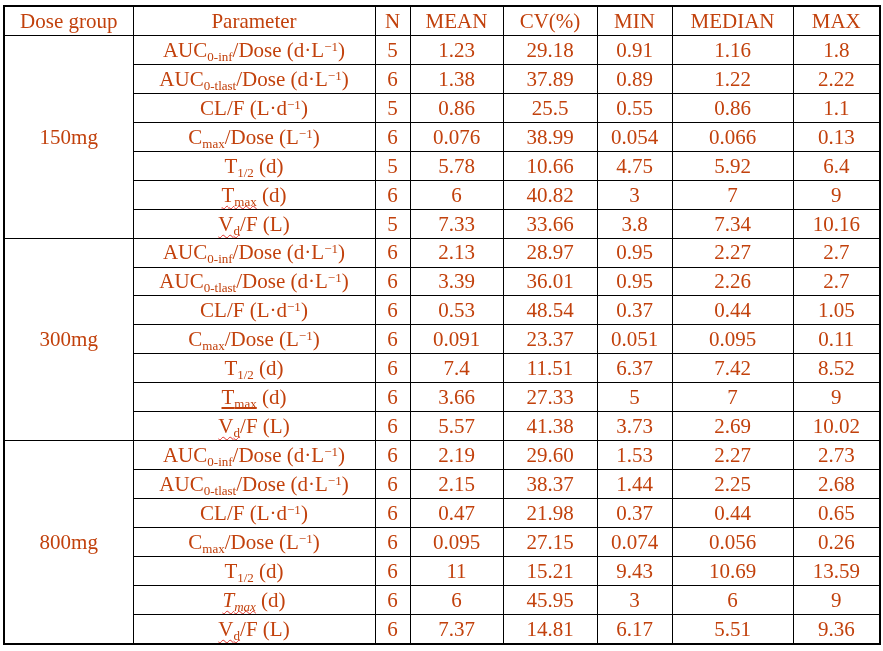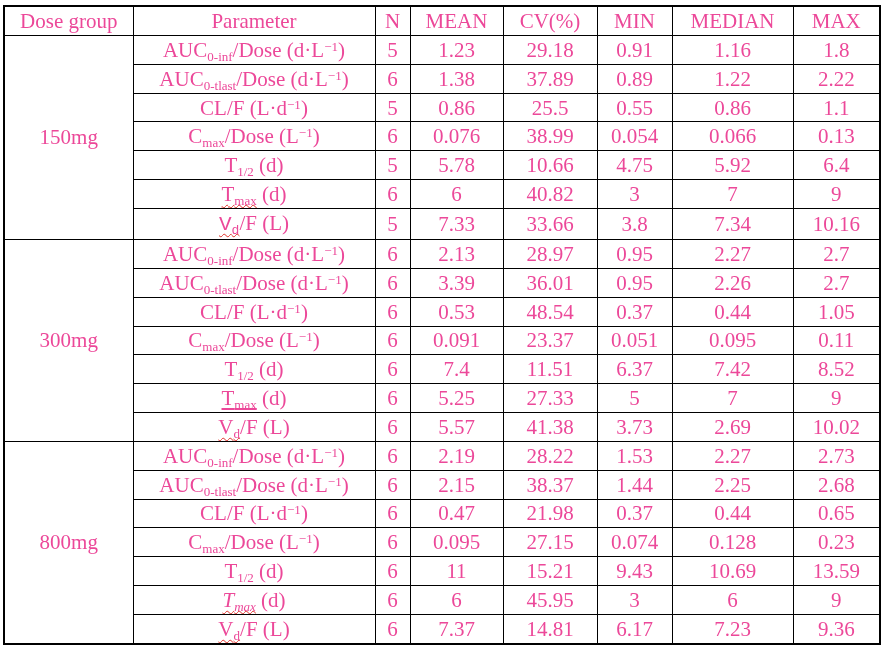--- a/index.html
+++ b/index.html
@@ -13,21 +13,21 @@
     overflow: hidden;
   }
   table.pk-table {
     border-collapse: collapse;
     table-layout: fixed;
     width: 877px;
     height: 640px;
     margin: 5px 3px;
     font-family: "Liberation Serif", "DejaVu Serif", serif;
     font-size: 21px;
-    color: #ec4899;
+    color: #c2410c;
     border: 2px solid #000000;
   }
   .pk-table th, .pk-table td {
     border: 1px solid #000000;
     text-align: center;
     vertical-align: middle;
     padding: 0 2px;
     font-weight: normal;
     line-height: 1.15;
     white-space: nowrap;
@@ -136,21 +136,21 @@
       <tr>
         <td><span class="wavy" style="text-decoration-color: rgb(224, 49, 42);"><span>T</span><sub>max</sub></span><span> (d)</span></td>
         <td>6</td>
         <td>6</td>
         <td>40.82</td>
         <td>3</td>
         <td>7</td>
         <td>9</td>
       </tr>
       <tr>
-        <td><span class="wavy" style="text-decoration-color: rgb(224, 49, 42); font-family: Liberation Mono, monospace;"><span>V</span><sub>d</sub></span><span>/F (L)</span></td>
+        <td><span class="wavy" style="text-decoration-color: rgb(224, 49, 42);"><span>V</span><sub>d</sub></span><span>/F (L)</span></td>
         <td>5</td>
         <td>7.33</td>
         <td>33.66</td>
         <td>3.8</td>
         <td>7.34</td>
         <td>10.16</td>
       </tr>
       <tr>
         <td rowspan="7">300mg</td>
         <td><span>AUC</span><sub>0-inf</sub><span>/Dose (d·L</span><sup>−1</sup><span>)</span></td>
@@ -193,41 +193,41 @@
         <td>6</td>
         <td>7.4</td>
         <td>11.51</td>
         <td>6.37</td>
         <td>7.42</td>
         <td>8.52</td>
       </tr>
       <tr>
         <td><span class="wavy" style="text-decoration-color: rgb(224, 49, 42); text-decoration: underline;"><span>T</span><sub>max</sub></span><span> (d)</span></td>
         <td>6</td>
-        <td>5.25</td>
+        <td>3.66</td>
         <td>27.33</td>
         <td>5</td>
         <td>7</td>
         <td>9</td>
       </tr>
       <tr>
         <td><span class="wavy" style="text-decoration-color: rgb(224, 49, 42);"><span>V</span><sub>d</sub></span><span>/F (L)</span></td>
         <td>6</td>
         <td>5.57</td>
         <td>41.38</td>
         <td>3.73</td>
         <td>2.69</td>
         <td>10.02</td>
       </tr>
       <tr>
         <td rowspan="7">800mg</td>
         <td><span>AUC</span><sub>0-inf</sub><span>/Dose (d·L</span><sup>−1</sup><span>)</span></td>
         <td>6</td>
         <td>2.19</td>
-        <td>28.22</td>
+        <td>29.60</td>
         <td>1.53</td>
         <td>2.27</td>
         <td>2.73</td>
       </tr>
       <tr>
         <td><span>AUC</span><sub>0-tlast</sub><span>/Dose (d·L</span><sup>−1</sup><span>)</span></td>
         <td>6</td>
         <td>2.15</td>
         <td>38.37</td>
         <td>1.44</td>
@@ -242,22 +242,22 @@
         <td>0.37</td>
         <td>0.44</td>
         <td>0.65</td>
       </tr>
       <tr>
         <td><span>C</span><sub>max</sub><span>/Dose (L</span><sup>−1</sup><span>)</span></td>
         <td>6</td>
         <td>0.095</td>
         <td>27.15</td>
         <td>0.074</td>
-        <td>0.128</td>
-        <td>0.23</td>
+        <td>0.056</td>
+        <td>0.26</td>
       </tr>
       <tr>
         <td><span>T</span><sub>1/2</sub><span> (d)</span></td>
         <td>6</td>
         <td>11</td>
         <td>15.21</td>
         <td>9.43</td>
         <td>10.69</td>
         <td>13.59</td>
       </tr>
@@ -269,17 +269,17 @@
         <td>3</td>
         <td>6</td>
         <td>9</td>
       </tr>
       <tr>
         <td><span class="wavy" style="text-decoration-color: rgb(224, 49, 42);"><span>V</span><sub>d</sub></span><span>/F (L)</span></td>
         <td>6</td>
         <td>7.37</td>
         <td>14.81</td>
         <td>6.17</td>
-        <td>7.23</td>
+        <td>5.51</td>
         <td>9.36</td>
       </tr>
     </tbody>
 </table>
 
 </body></html>

